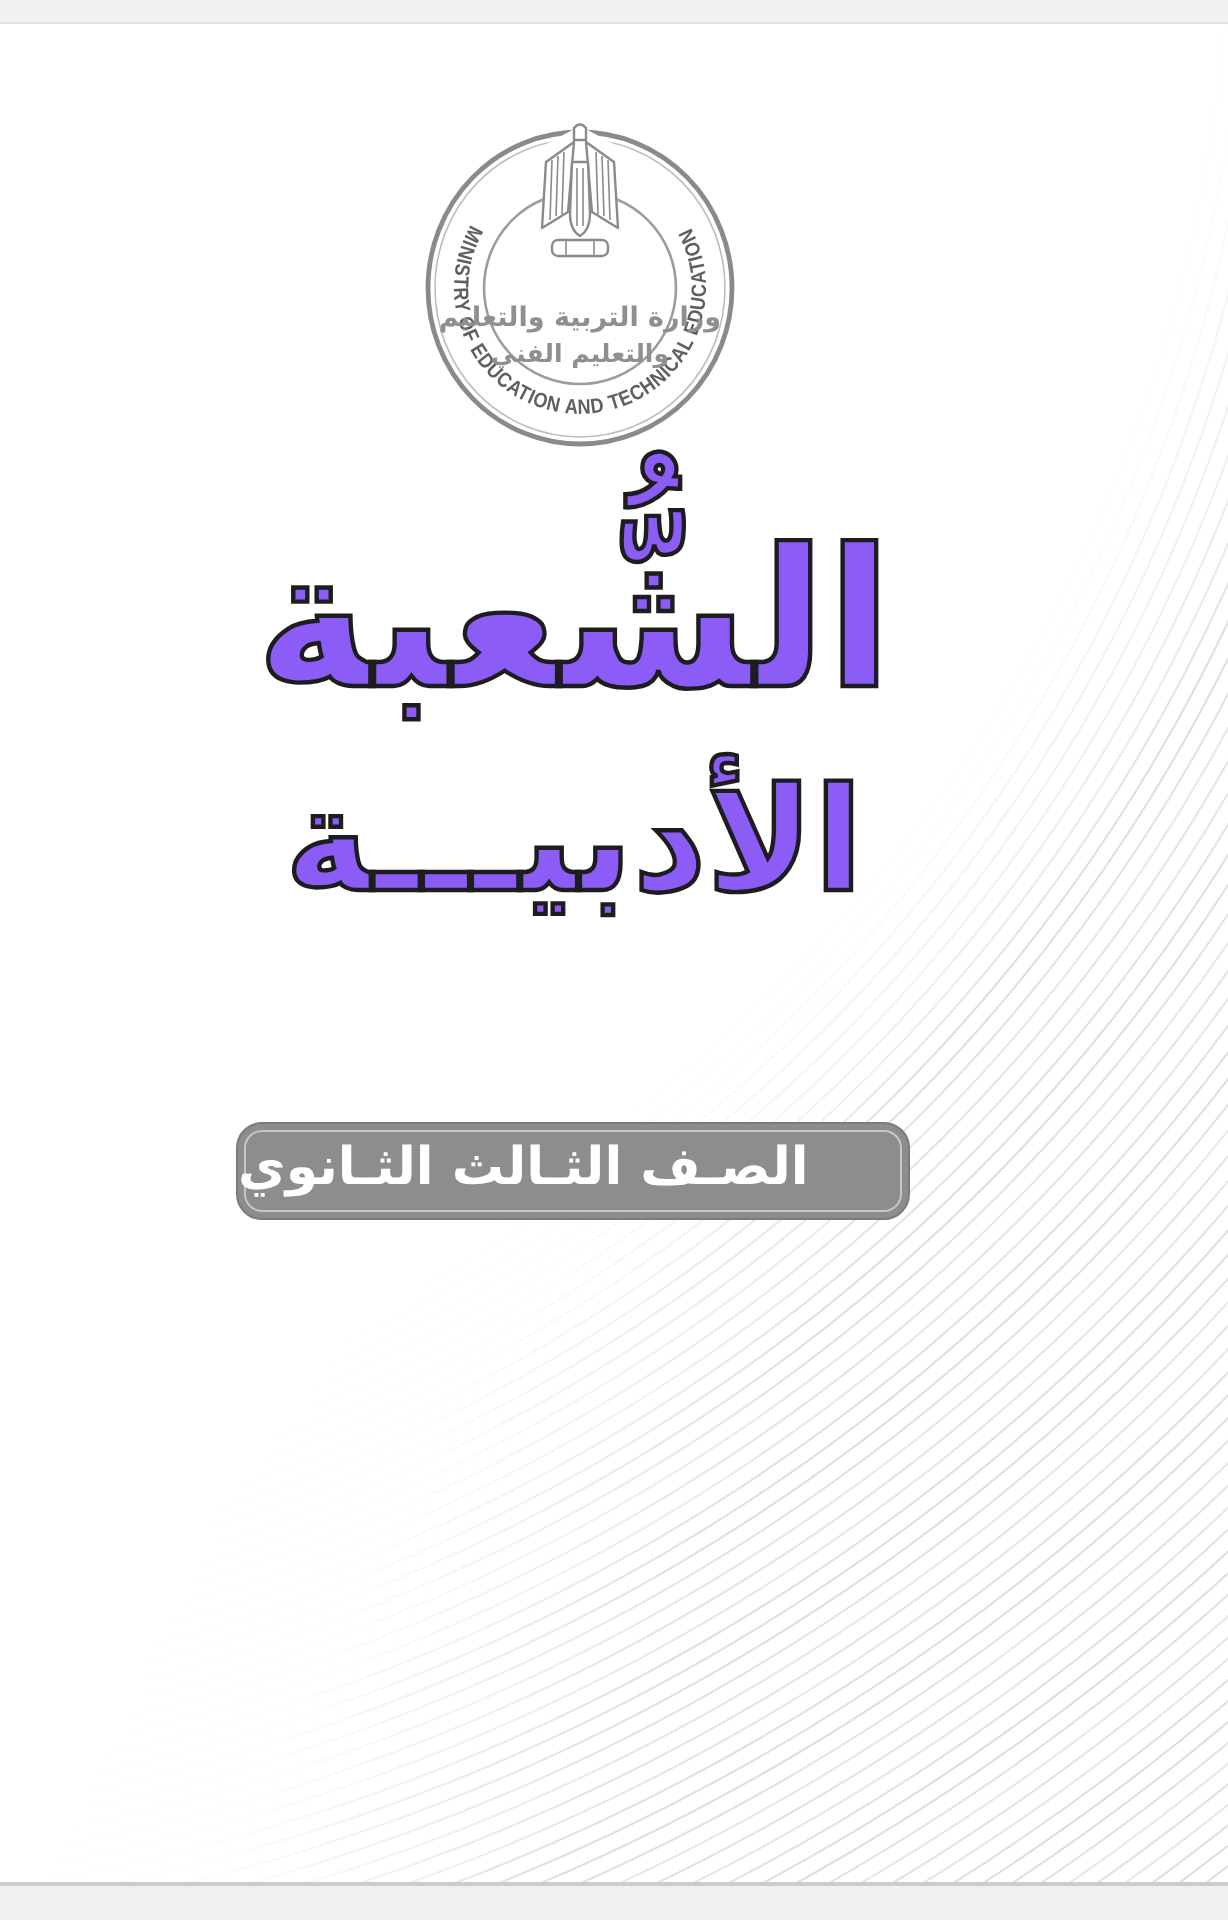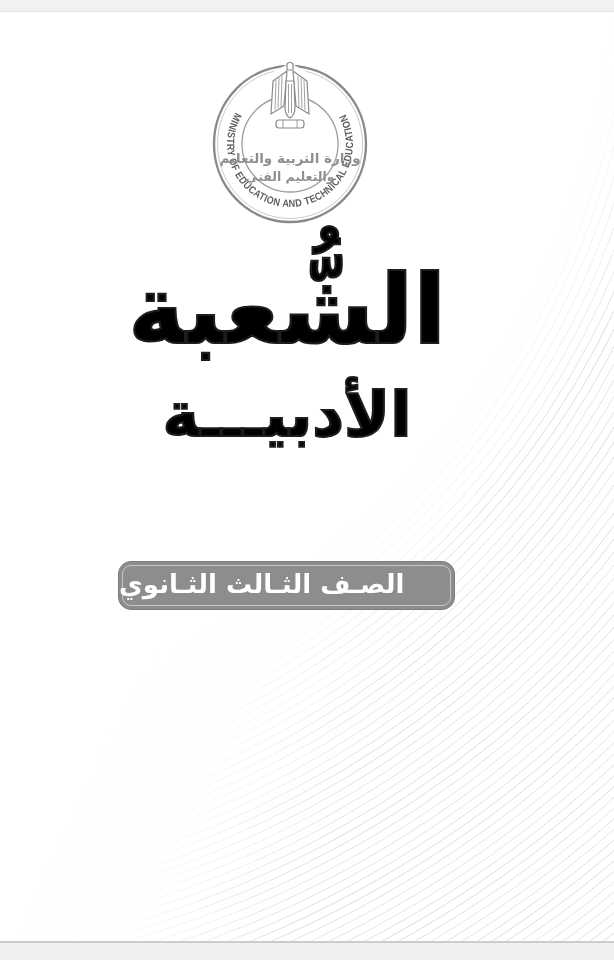--- a/index.html
+++ b/index.html
@@ -36,29 +36,29 @@
   .seal-ar{
     font-family:"DejaVu Sans",sans-serif;font-weight:bold;fill:#8f8f8f;
     text-anchor:middle;
   }
   .seal-ar1{font-size:13.5px;}
   .seal-ar2{font-size:12.5px;}
 
   
   .title{
     position:absolute;left:0;top:242px;width:574px;z-index:5;
-    direction:rtl;text-align:center;color:#000000;
+    direction:rtl;text-align:center;color:#8b5cf6;
     font-family:"DejaVu Sans",sans-serif;font-weight:bold;
   }
   .title-line1{
     font-size:96px;line-height:1.42;
     -webkit-text-stroke:2.2px #1d1d1f;
   }
   .title-line2{
-    font-size:62px;line-height:1.18;
+    font-size:72px;line-height:1.18;
     -webkit-text-stroke:2.2px #1d1d1f;
   }
 
   
   .grade-badge{
     position:absolute;left:118px;top:561px;width:337px;height:49px;z-index:5;
     background:#8d8d8d;border:1px solid #7b7b7b;border-radius:13px;
     box-sizing:border-box;
     display:flex;align-items:center;
   }

